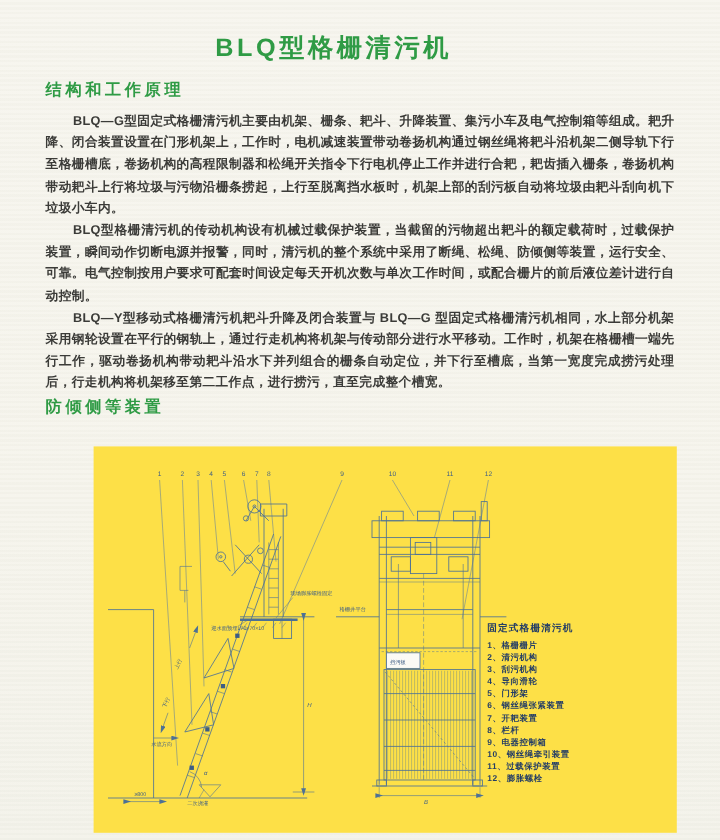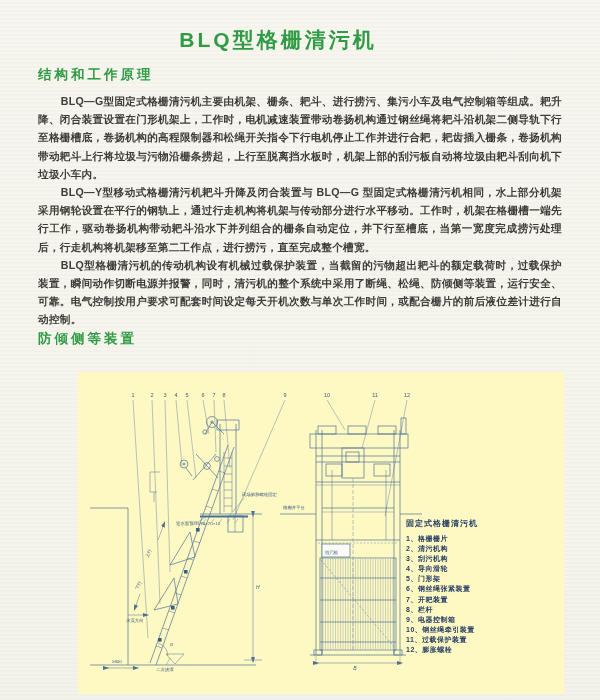--- a/index.html
+++ b/index.html
@@ -22,43 +22,43 @@
   #heading-principle{top:66px;font-family:Liberation Mono, monospace;}
   #heading-dimensions{top:330px;}
   .body-text{
     position:absolute;top:92px;left:38px;width:524px;
     font-size:10.6px;line-height:18.2px;color:#3b3b38;font-weight:600;
     text-align:justify;letter-spacing:0.3px;
   }
   .body-text p{margin:0;text-indent:2.15em;}
   .diagram{
     position:absolute;left:78px;top:372px;width:486px;height:322px;
-    background:#fef9c3;
+    background:#fde047;
   }
   .legend{
     position:absolute;left:328px;top:146px;width:150px;color:#243d66;
   }
   .legend-title{font-size:8px;font-weight:bold;letter-spacing:1px;margin-bottom:5px;}
   .legend-item{font-size:7px;font-weight:bold;line-height:10.1px;letter-spacing:0.5px;}
   svg text{fill:#3d5d85;}
   .callout{font-size:5.5px;}
   .tinylabel{font-size:4.4px;}
   .dimlabel{font-size:5px;font-style:italic;}
 </style>
 </head>
 <body>
 
 <h1 class="page-title">BLQ型格栅清污机</h1>
 
 <h2 class="sec-heading" id="heading-principle">结构和工作原理</h2>
 
 <div class="body-text">
-  <p>BLQ—G型固定式格栅清污机主要由机架、栅条、耙斗、进行捞污、集污小车及电气控制箱等组成。耙升降、闭合装置设置在门形机架上，工作时，电机减速装置带动卷扬机构通过钢丝绳将耙斗沿机架二侧导轨下行至格栅槽底，卷扬机构的高程限制器和松绳开关指令下行电机停止工作并进行合耙，耙齿插入栅条，卷扬机构带动耙斗上行将垃圾与污物沿栅条捞起，上行至脱离挡水板时，机架上部的刮污板自动将垃圾由耙斗刮向机下垃圾小车内。</p>
+  <p>BLQ—G型固定式格栅清污机主要由机架、栅条、耙斗、升降装置、集污小车及电气控制箱等组成。耙升降、闭合装置设置在门形机架上，工作时，电机减速装置带动卷扬机构通过钢丝绳将耙斗沿机架二侧导轨下行至格栅槽底，卷扬机构的高程限制器和松绳开关指令下行电机停止工作并进行合耙，耙齿插入栅条，卷扬机构带动耙斗上行将垃圾与污物沿栅条捞起，上行至脱离挡水板时，机架上部的刮污板自动将垃圾由耙斗刮向机下垃圾小车内。</p>
+  <p>BLQ型格栅清污机的传动机构设有机械过载保护装置，当截留的污物超出耙斗的额定载荷时，过载保护装置，瞬间动作切断电源并报警，同时，清污机的整个系统中采用了断绳、松绳、防倾侧等装置，运行安全、可靠。电气控制按用户要求可配套时间设定每天开机次数与单次工作时间，或配合栅片的前后液位差计进行自动控制。</p>
   <p>BLQ—Y型移动式格栅清污机耙斗升降及闭合装置与 BLQ—G 型固定式格栅清污机相同，水上部分机架采用钢轮设置在平行的钢轨上，通过行走机构将机架与传动部分进行水平移动。工作时，机架在格栅槽一端先行工作，驱动卷扬机构带动耙斗沿水下并列组合的栅条自动定位，并下行至槽底，当第一宽度完成捞污处理后，行走机构将机架移至第二工作点，进行捞污，直至完成整个槽宽。</p>
-  <p>BLQ型格栅清污机的传动机构设有机械过载保护装置，当截留的污物超出耙斗的额定载荷时，过载保护装置，瞬间动作切断电源并报警，同时，清污机的整个系统中采用了断绳、松绳、防倾侧等装置，运行安全、可靠。电气控制按用户要求可配套时间设定每天开机次数与单次工作时间，或配合栅片的前后液位差计进行自动控制。</p>
 </div>
 
 <h2 class="sec-heading" id="heading-dimensions">防倾侧等装置</h2>
 
 <div class="diagram">
 
   <svg width="486" height="322" viewBox="0 0 486 322">
     <defs>
       <marker id="ah" markerWidth="7" markerHeight="7" refX="3.2" refY="2" orient="auto" markerUnits="userSpaceOnUse">
         <path d="M0 0L6.4 2L0 4z" fill="#4d7195"></path>

